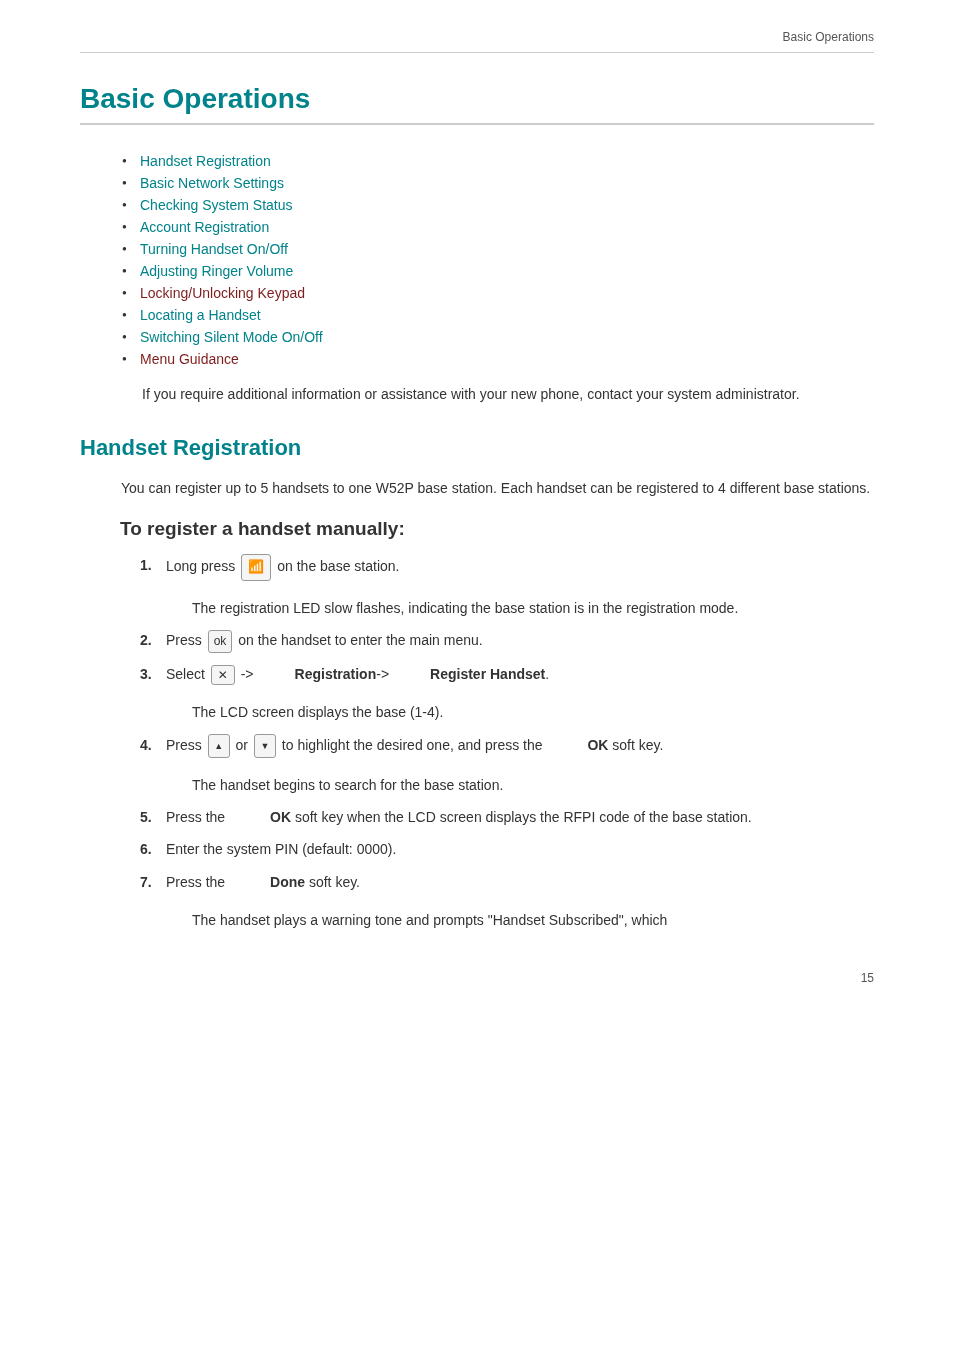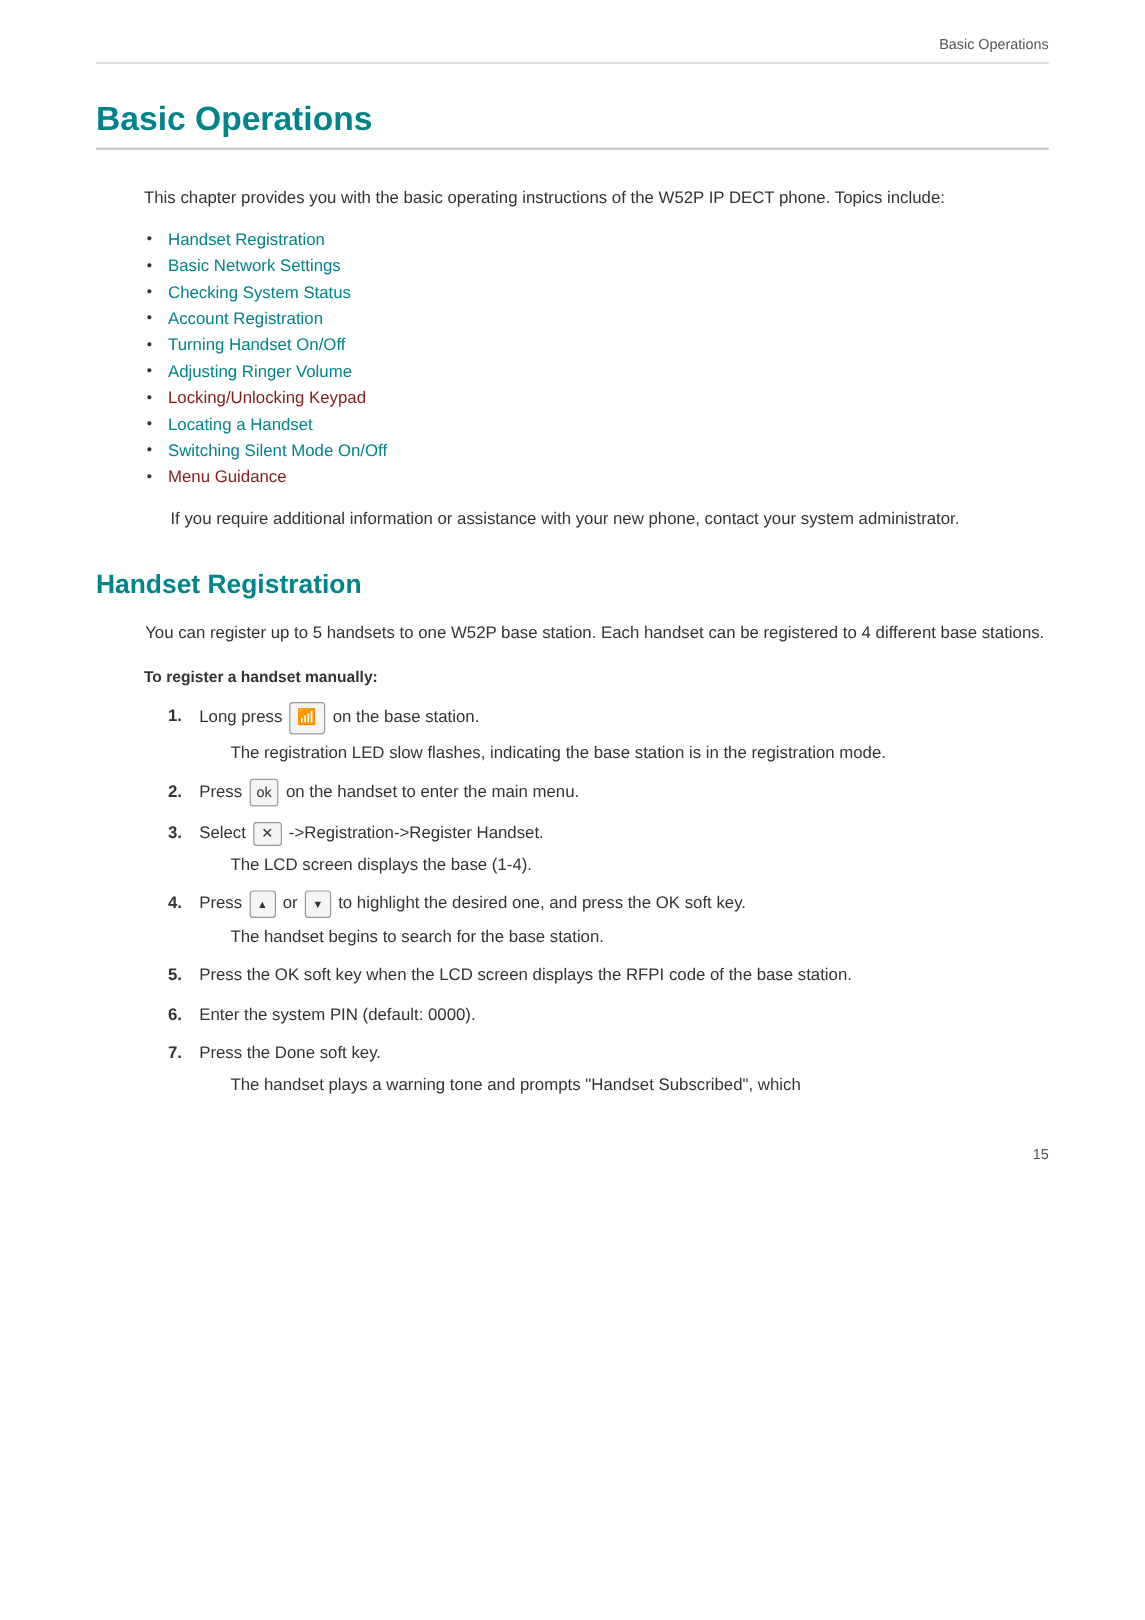--- a/index.html
+++ b/index.html
@@ -88,21 +88,21 @@
 
     .section-intro {
       margin-left: 41px;
       line-height: 1.6;
       margin-bottom: 18px;
       color: #333;
     }
 
     .procedure-heading {
       font-weight: bold;
-      font-size: 13px;
+      font-size: 19px;
       margin-left: 40px;
       margin-bottom: 14px;
     }
 
     .steps-list {
       margin-left: 40px;
       padding-left: 20px;
       list-style: none;
       counter-reset: step-counter;
     }
@@ -118,21 +118,21 @@
     .steps-list li::before {
       content: counter(step-counter) ".";
       position: absolute;
       left: 0;
       font-weight: bold;
       color: #333;
     }
 
     .step-note {
       margin-left: 26px;
-      margin-top: 4px;
+      margin-top: 16px;
       line-height: 1.6;
       color: #333;
       display: block;
     }
 
     .inline-btn {
       display: inline-flex;
       align-items: center;
       justify-content: center;
       border: 1px solid #999;
@@ -169,21 +169,21 @@
       width: 24px;
       height: 20px;
       border: 1px solid #999;
       border-radius: 3px;
       background: #f5f5f5;
       vertical-align: middle;
       margin: 0 2px;
       font-size: 12px;
     }
 
-    .bold { font-weight: normal; }
+    .bold { font-weight: bold; margin-left: 41px; }
 
     .page-number {
       text-align: right;
       font-size: 12px;
       color: #555;
       margin-top: 40px;
     }
 
     .wifi-symbol {
       font-size: 13px;
@@ -194,21 +194,20 @@
 
 <div class="page-wrapper">
 
   <div class="top-header">
     <span>Basic Operations</span>
   </div>
 
   <div class="chapter-title">Basic Operations</div>
   <hr class="chapter-divider">
 
-  <p class="intro-text">This chapter provides you with the basic operating instructions of the W52P IP DECT phone. Topics include:</p>
 
   <ul class="toc-list">
     <li><a style="color: rgb(0, 131, 138); text-decoration: none;">Handset Registration</a></li>
     <li><a style="color: rgb(0, 131, 138); text-decoration: none; text-align: right;">Basic Network Settings</a></li>
     <li><a style="color: rgb(0, 131, 138); text-decoration: none;">Checking System Status</a></li>
     <li><a style="color: rgb(0, 131, 138); text-decoration: none;">Account Registration</a></li>
     <li><a style="color: rgb(0, 131, 138); text-decoration: none;">Turning Handset On/Off</a></li>
     <li><a style="color: rgb(0, 131, 138); text-decoration: none;">Adjusting Ringer Volume</a></li>
     <li><a style="color: #7f1d1d; text-decoration: none; text-align: center;">Locking/Unlocking Keypad</a></li>
     <li><a style="color: rgb(0, 131, 138); text-decoration: none;">Locating a Handset</a></li>

